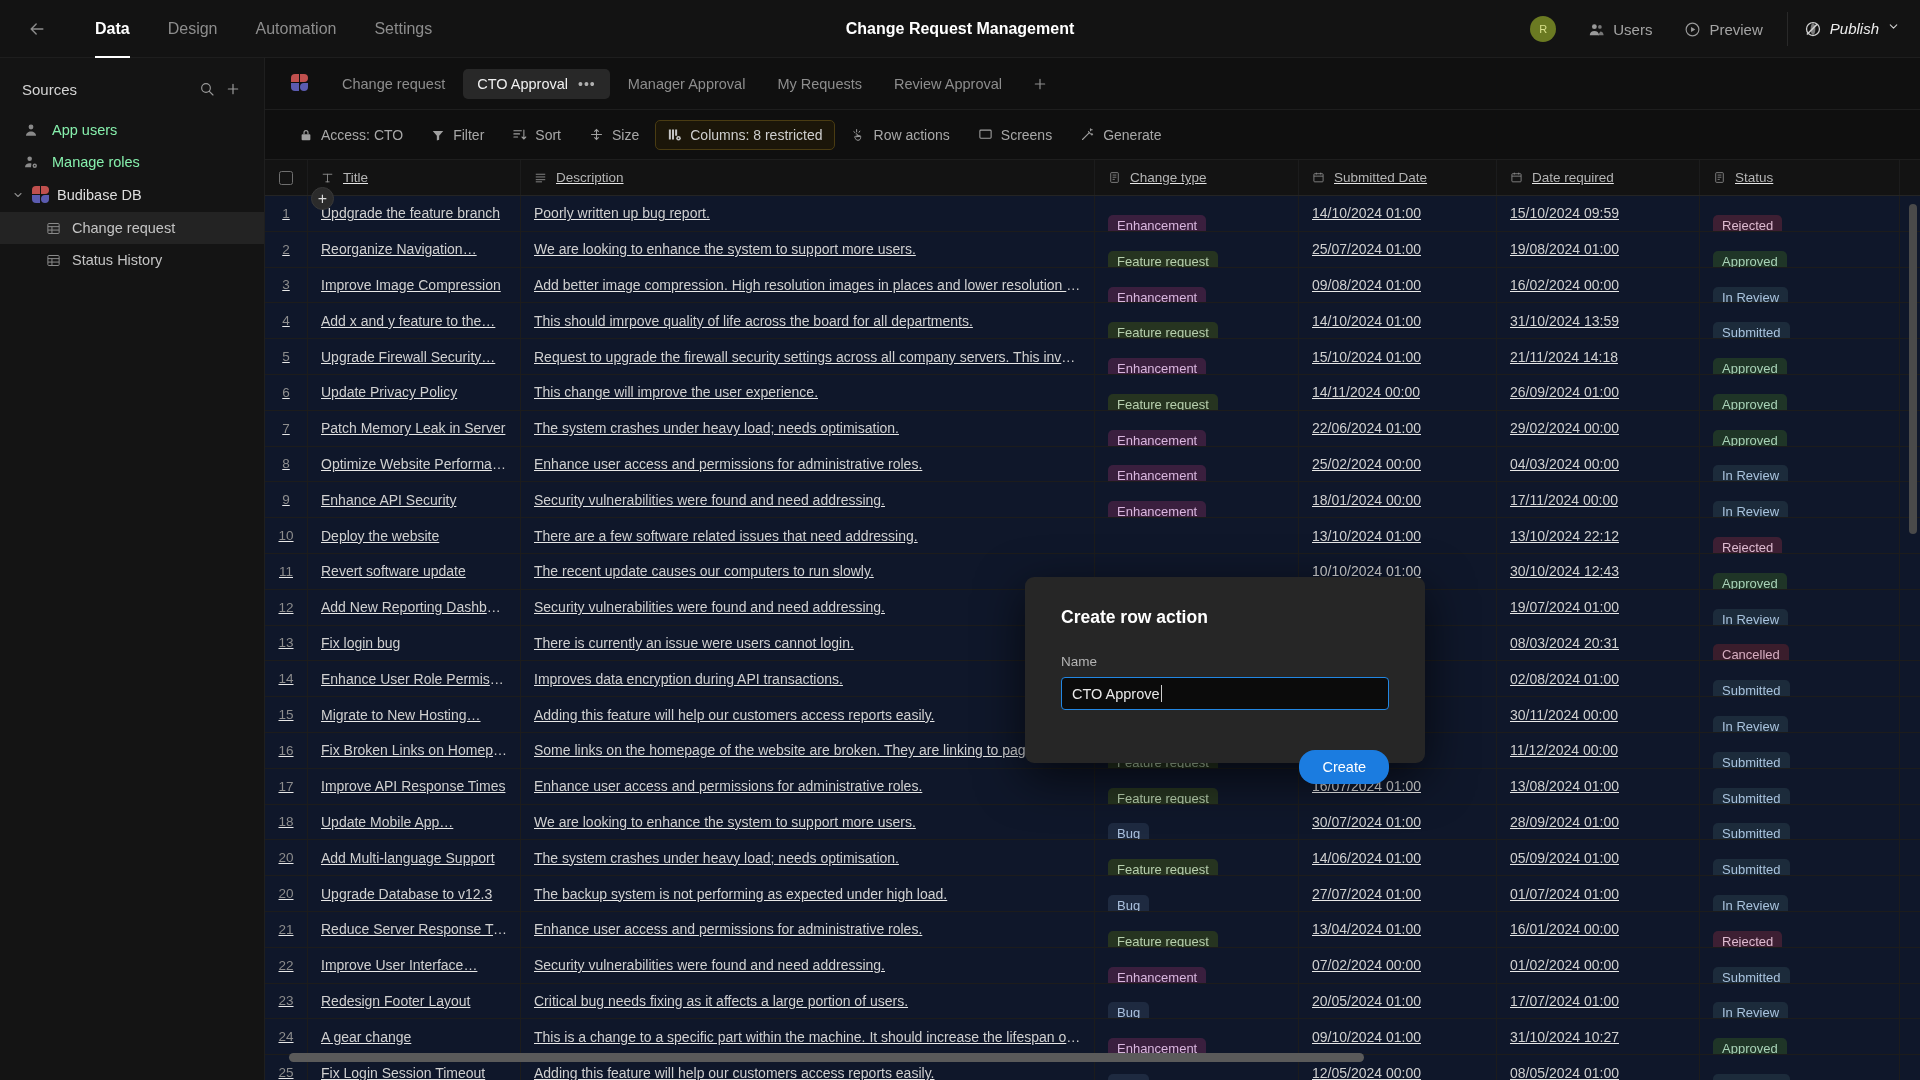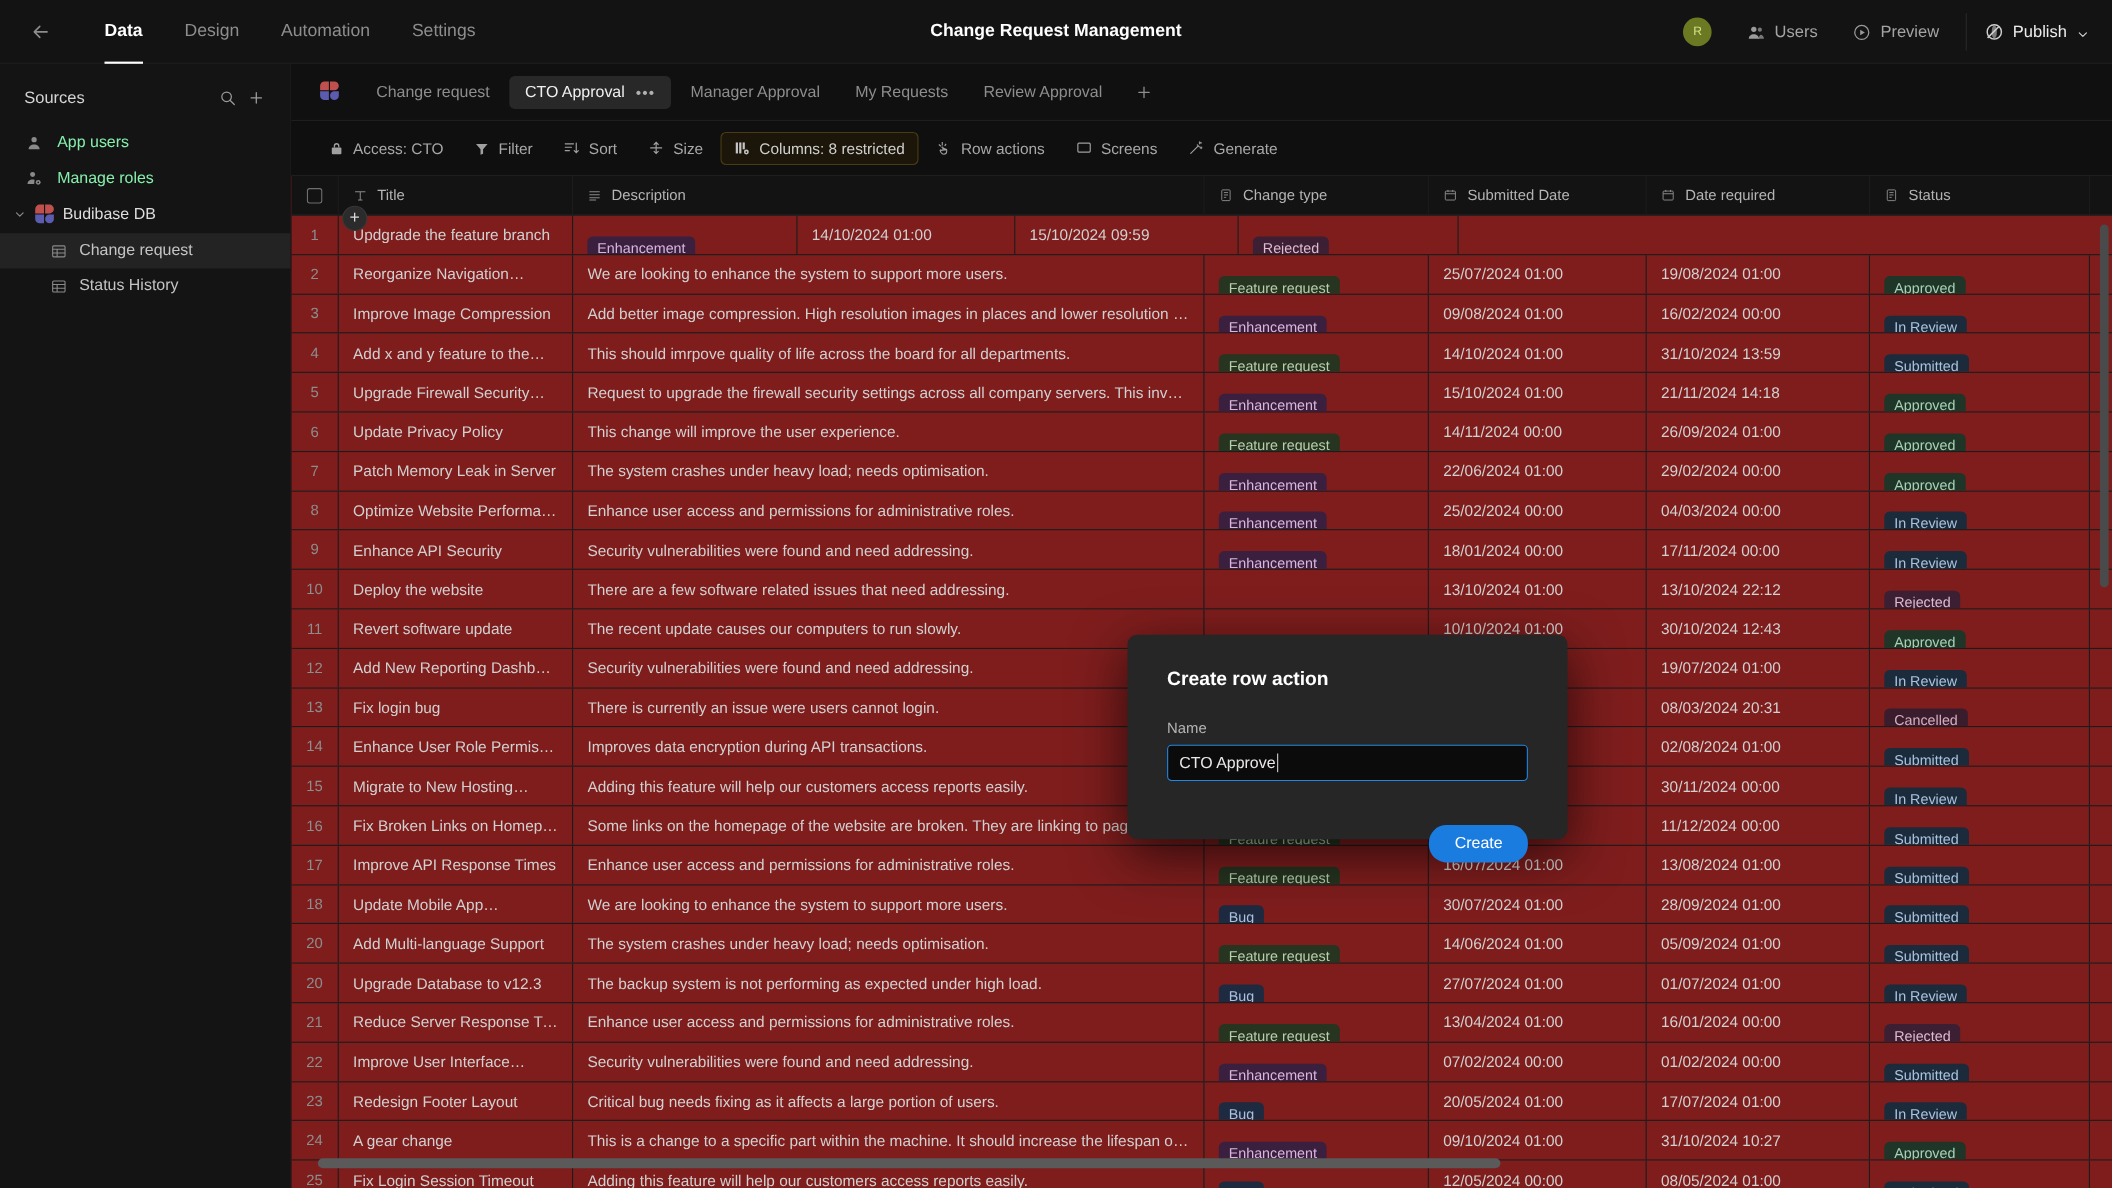--- a/index.html
+++ b/index.html
@@ -50,22 +50,22 @@
     font-size: 11px; display: flex; align-items: center; justify-content: center;
     margin-right: 16px; cursor: pointer;
   }
   .top-action {
     display: flex; align-items: center; gap: 8px;
     font-size: 15px; color: #a4a4a4; cursor: pointer;
     padding: 0 16px; height: 58px;
   }
   .top-divider { width: 1px; height: 34px; background: #292929; margin: 0 8px; }
   .publish-btn {
-    display: flex; align-items: flex-end; gap: 8px;
-    font-size: 15px; color: #ededed; cursor: pointer; padding-left: 8px;
+    display: flex; align-items: flex-start; gap: 8px;
+    font-size: 15px; color: #ededed; cursor: pointer; padding-left: 8px; font-style: italic;
   }
 
   
   .body-wrap { display: flex; height: calc(1080px - 58px); }
 
   
   .sidebar {
     width: 265px; min-width: 265px;
     background: #141414;
     border-right: 1px solid #1f1f1f;
@@ -135,21 +135,21 @@
     font-size: 14px; color: #a8a8a8;
     padding: 6px 11px; border-radius: 5px; cursor: pointer;
     border: 1px solid transparent;
   }
   .tool.highlight {
     background: #1b1609; border: 1px solid #4a3c12; color: #cfcfcf;
   }
   .tool .ico { display: flex; align-items: center; color: #a0a0a0; }
 
   
-  .gridwrap { flex: 1; position: relative; overflow: hidden; background: #7f1d1d; }
+  .gridwrap { flex: 1; position: relative; overflow: hidden; background: #0f172a; text-decoration: underline; }
   .grid { width: 100%; }
   .grow {
     display: flex; height: 35.8px; align-items: stretch;
     border-bottom: 1px solid #1c1c1c;
   }
   .ghead {
     height: 36px; background: #131313; border-bottom: 1px solid #242424;
     color: #b9b9b9;
   }
   .gcell {
@@ -543,20 +543,23 @@
         </div>
 
         <div id="rows-host">
             <div class="grow">
               <div class="gcell c-check">
                 <span class="rownum">1</span>
               </div>
               <div class="gcell c-title">
                 <span class="ellip">Updgrade the feature branch</span>
               </div>
+              <div class="gcell c-desc">
+                <span class="ellip">Poorly written up bug report.</span>
+              </div>
               <div class="gcell c-type">
                 <span class="pill p-enh">Enhancement</span>
               </div>
               <div class="gcell c-sub">
                 <span>14/10/2024 01:00</span>
               </div>
               <div class="gcell c-req">
                 <span>15/10/2024 09:59</span>
               </div>
               <div class="gcell c-status">

